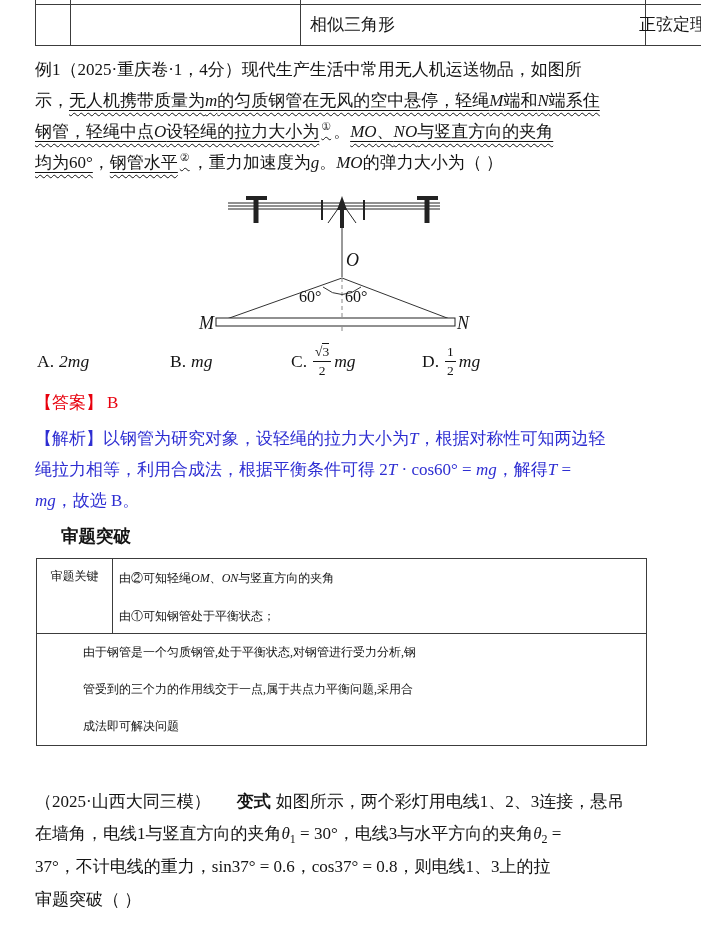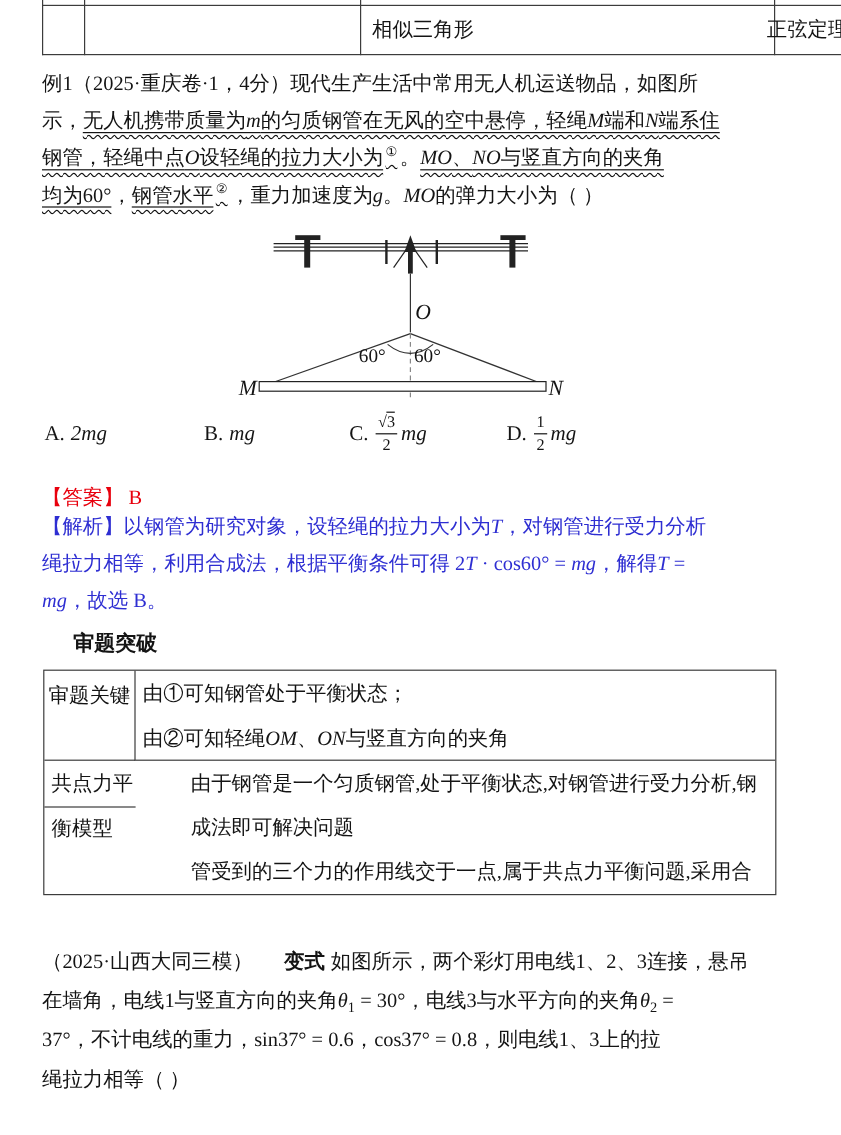--- a/index.html
+++ b/index.html
@@ -27,21 +27,21 @@
   .opt .lbl{margin-right:5px;}
   .frac{display:inline-flex;flex-direction:column;align-items:center;font-size:13.5px;line-height:1.15;margin:0 3px 0 1px;}
   .frac .num{border-bottom:1px solid #141414;padding:0 2px 1px;}
   .frac .den{padding-top:1px;}
   .rad{border-top:1px solid #141414;}
   
   .red{color:var(--red,#e8000d);}
   .blue{color:var(--blue,#2e2ed2);}
   
   #btable{position:absolute;left:36px;top:558px;width:611px;border:1px solid var(--border,#3c3c3c);
-      display:grid;grid-template-columns:76px 1fr;font-size:17px;box-sizing:border-box;}
+      display:grid;grid-template-columns:76px 1fr;font-size:12px;box-sizing:border-box;}
   #btable .bl{border-bottom:1px solid var(--border,#3c3c3c);border-right:1px solid var(--border,#3c3c3c);
       text-align:center;box-sizing:border-box;}
   #btable .bc{border-bottom:1px solid var(--border,#3c3c3c);box-sizing:border-box;padding-left:6px;}
   #btable .row-last{border-bottom:none;}
   .r1{height:75px;}
   .r2{height:39px;line-height:38px;}
   .r3{height:111px;}
   .r1.bl{padding-top:9px;}
   .r1.bc .cl{line-height:38px;height:38px;white-space:nowrap;}
   .r1.bc{padding-top:0px;}
@@ -132,56 +132,55 @@
   <span class="opt" style="left:387px">
     <span class="lbl">D.</span>
       <span class="frac">
         <span class="num">1</span>
         <span class="den">2</span>
       </span>
       <i class="v">mg</i>
   </span>
 </div>
 
-<div class="line red" style="top:402px">
+<div class="line red" style="top:390px">
   <span>【答案】</span><span style="margin-left:4px">B</span>
 </div>
 
 <div class="line blue" style="top:426px">
-  <span>【解析】</span><span>以钢管为研究对象，设轻绳的拉力大小为</span><i class="v">T</i><span>，对钢管进行受力分析</span>
+  <span>【解析】</span><span>以钢管为研究对象，设轻绳的拉力大小为</span><i class="v">T</i><span>，根据对称性可知两边轻</span>
 </div>
 <div class="line blue" style="top:457px">
   <span>绳拉力相等，利用合成法，根据平衡条件可得 2</span><i class="v">T</i><span> · cos60° = </span><i class="v">mg</i><span>，解得</span><i class="v">T</i><span> =</span>
 </div>
 <div class="line blue" style="top:488px">
   <i class="v">mg</i><span>，故选 B。</span>
 </div>
 
 <div class="line b" style="top:523px;font-size:17.5px">
   <span>审题突破</span>
 </div>
 
 <div id="btable">
   <div class="bl r1"><span>审题关键</span></div>
   <div class="bc r1">
+    <div class="cl"><span>由②可知轻绳</span><i class="v">OM</i><span>、</span><i class="v">ON</i><span>与竖直方向的夹角</span></div>
     <div class="cl">由①可知钢管处于平衡状态；</div>
-    <div class="cl"><span>由②可知轻绳</span><i class="v">OM</i><span>、</span><i class="v">ON</i><span>与竖直方向的夹角</span></div>
   </div>
-  <div class="bc r2"><span>共点力平衡模型</span></div>
   <div class="bc r3 row-last">
     <div class="cl">由于钢管是一个匀质钢管,处于平衡状态,对钢管进行受力分析,钢</div>
+    <div class="cl">管受到的三个力的作用线交于一点,属于共点力平衡问题,采用合</div>
     <div class="cl">成法即可解决问题</div>
-    <div class="cl">管受到的三个力的作用线交于一点,属于共点力平衡问题,采用合</div>
   </div>
 </div>
 
 <div class="line" style="top:789px">
   <span>（2025·山西大同三模）</span><span class="b" style="margin-right:5px">变式</span><span>如图所示，两个彩灯用电线1、2、3连接，悬吊</span>
 </div>
 <div class="line" style="top:821px">
   <span>在墙角，电线1与竖直方向的夹角</span><i class="v">θ</i><span class="sub">1</span><span> = 30°，电线3与水平方向的夹角</span><i class="v">θ</i><span class="sub">2</span><span> =</span>
 </div>
 <div class="line" style="top:854px">
   <span>37°，不计电线的重力，sin37° = 0.6，cos37° = 0.8，则电线1、3上的拉</span>
 </div>
 <div class="line" style="top:887px">
-  <span>绳拉力相等（ ）</span>
+  <span>审题突破（ ）</span>
 </div>
 
 </body></html>

